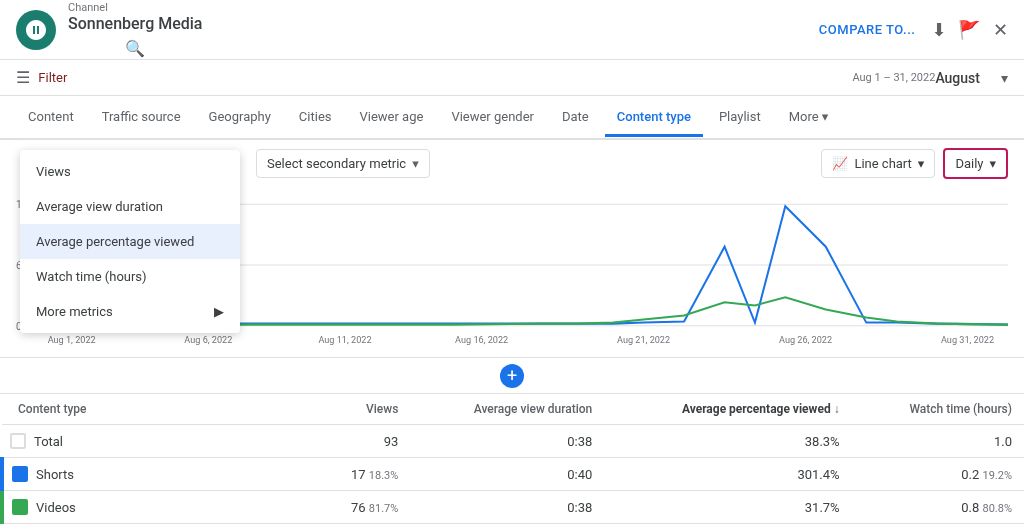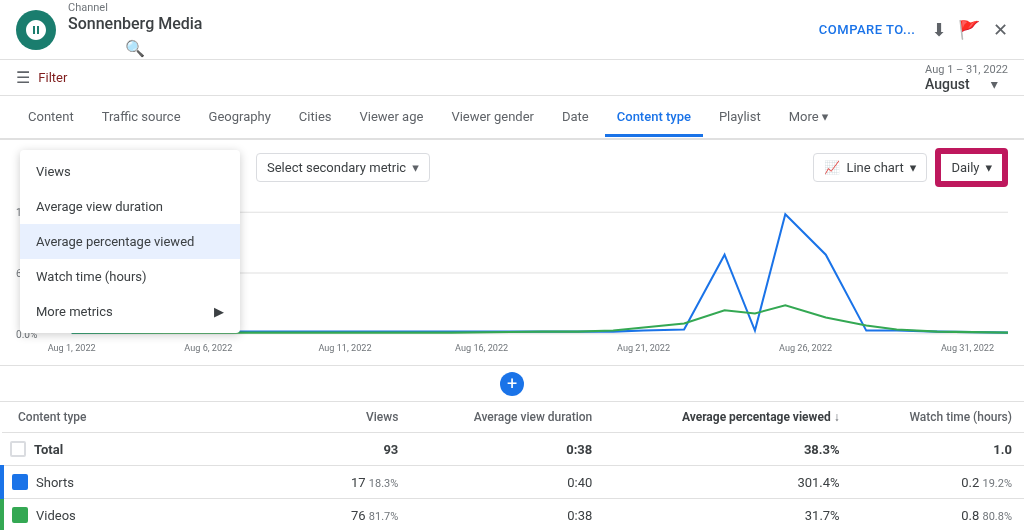--- a/index.html
+++ b/index.html
@@ -19,21 +19,21 @@
     .compare-btn { color: #1a73e8; font-size: 13px; font-weight: 500; cursor: pointer; letter-spacing: 0.5px; }
     .header-icons { display: flex; gap: 12px; align-items: center; }
     .header-icon { color: #5f6368; cursor: pointer; font-size: 18px; }
 
     
     .filter-bar { display: flex; align-items: center; padding: 6px 16px; border-bottom: 1px solid #e0e0e0; height: 36px; }
     .filter-icon { color: #5f6368; margin-right: 8px; font-size: 16px; }
     .filter-label { color: #7f1d1d; font-size: 13px; }
 
     
-    .date-selector { margin-left: auto; display: flex; flex-direction: column; align-items: flex-start; cursor: pointer; }
+    .date-selector { margin-left: auto; display: flex; flex-direction: row; align-items: center; cursor: pointer; }
     .date-range { font-size: 11px; color: #70757a; }
     .date-value-row { display: flex; align-items: center; gap: 21px; }
     .date-value { font-size: 14px; font-weight: 500; }
     .chevron-icon { color: #5f6368; font-size: 14px; }
 
     
     .tabs { display: flex; align-items: center; padding: 0 16px; border-bottom: 2px solid #e0e0e0; height: 44px; gap: 4px; }
     .tab { padding: 10px 12px; font-size: 13px; color: #5f6368; cursor: pointer; white-space: nowrap; border-bottom: 3px solid transparent; margin-bottom: -2px; }
     .tab.active { color: #1a73e8; border-bottom: 3px solid #1a73e8; font-weight: 500; }
 
@@ -43,37 +43,37 @@
     
     .dropdown-menu { position: absolute; top: 10px; left: 20px; background: #fff; border-radius: 4px; box-shadow: 0 2px 10px rgba(0,0,0,0.2); z-index: 100; min-width: 220px; padding: 4px 0; }
     .dropdown-item { padding: 10px 16px; font-size: 13px; color: #3c4043; cursor: pointer; display: flex; align-items: center; justify-content: space-between; }
     .dropdown-item.highlighted { background: #e8f0fe; }
 
     
     .chart-toolbar { display: flex; align-items: center; padding: 8px 16px; gap: 8px; }
     .secondary-metric-select { display: flex; align-items: center; gap: 6px; border: 1px solid #dadce0; border-radius: 4px; padding: 6px 10px; cursor: pointer; font-size: 13px; color: #3c4043; margin-left: 240px; }
     .secondary-metric-select .chevron { color: #5f6368; }
     .chart-type-select { margin-left: auto; display: flex; align-items: center; gap: 6px; border: 1px solid #dadce0; border-radius: 4px; padding: 6px 10px; cursor: pointer; font-size: 13px; }
-    .daily-select { display: flex; align-items: center; gap: 6px; border: 6px solid #be185d; border-radius: 4px; padding: 6px 10px; cursor: pointer; font-size: 13px; }
+    .daily-select { display: flex; align-items: center; gap: 6px; border: 2px solid #be185d; border-radius: 4px; padding: 6px 10px; cursor: pointer; font-size: 13px; }
 
     
     .chart-area { padding: 4px 16px 4px 16px; height: 170px; position: relative; }
     .chart-svg { width: 100%; height: 100%; }
 
     
     .table-section { border-top: 1px solid #e0e0e0; margin-top: 0; }
     .table-header-row { display: flex; align-items: center; background: #fff; border-bottom: 1px solid #e0e0e0; height: 36px; padding: 0 8px; }
     .add-btn { width: 24px; height: 24px; background: #1a73e8; border-radius: 50%; display: flex; align-items: center; justify-content: center; cursor: pointer; color: white; font-size: 18px; margin: 0 8px; }
     table { width: 100%; border-collapse: collapse; }
     th { font-size: 12px; color: #5f6368; font-weight: 500; padding: 8px 12px; text-align: right; border-bottom: 1px solid #e0e0e0; white-space: nowrap; }
     th:first-child { text-align: left; padding-left: 16px; }
     td { font-size: 13px; padding: 8px 12px; text-align: right; border-bottom: 1px solid #e0e0e0; }
     td:first-child { text-align: left; padding-left: 8px; }
     .sort-icon { color: #5f6368; font-size: 12px; }
-    .bold { font-weight: 700; }
+    .bold { font-weight: 400; }
     .checkbox-cell { display: flex; align-items: center; gap: 8px; }
     .cb { width: 16px; height: 16px; border: 2px solid #dadce0; border-radius: 2px; }
     .cb-blue { width: 16px; height: 16px; border: 2px solid #1a73e8; border-radius: 2px; background: #1a73e8; }
     .cb-green { width: 16px; height: 16px; border: 2px solid #34a853; border-radius: 2px; background: #34a853; }
     .row-shorts td:first-child { border-left: 4px solid #1a73e8; }
     .row-videos td:first-child { border-left: 4px solid #34a853; }
     .pct { font-size: 11px; color: #70757a; }
     .th-bold { font-weight: 700; color: #3c4043; }
     .col-content { width: 180px; }
     .col-views { width: 120px; }

